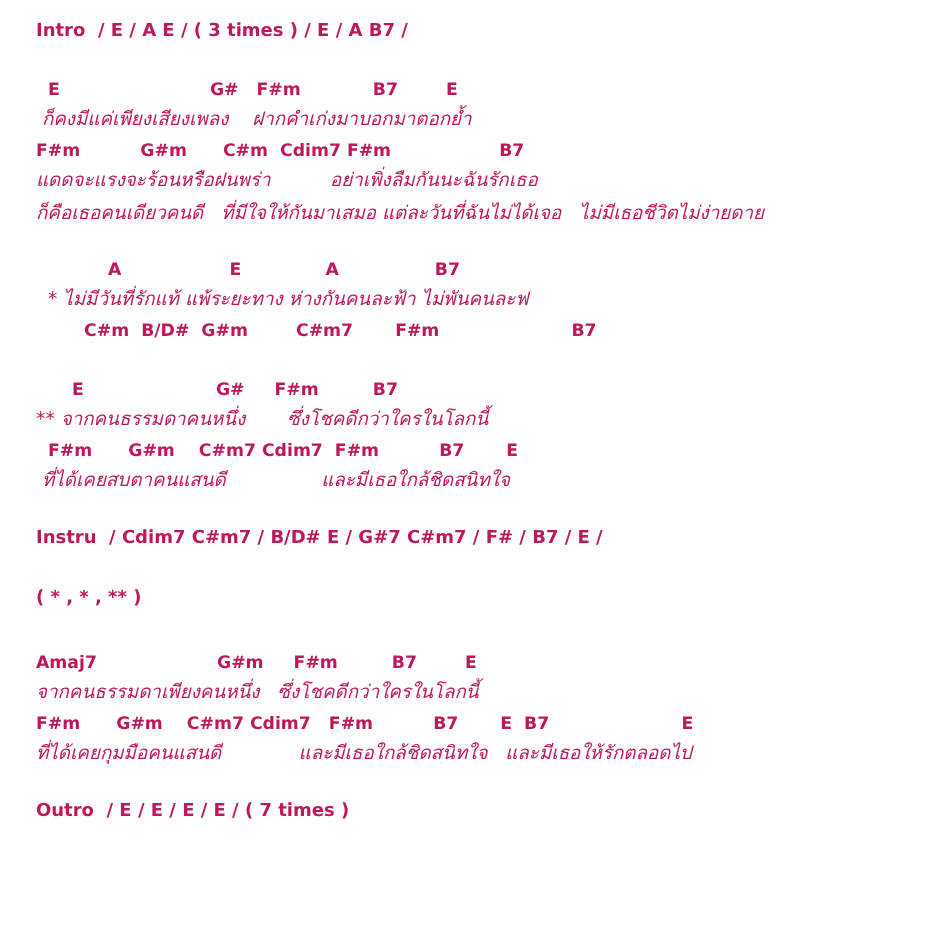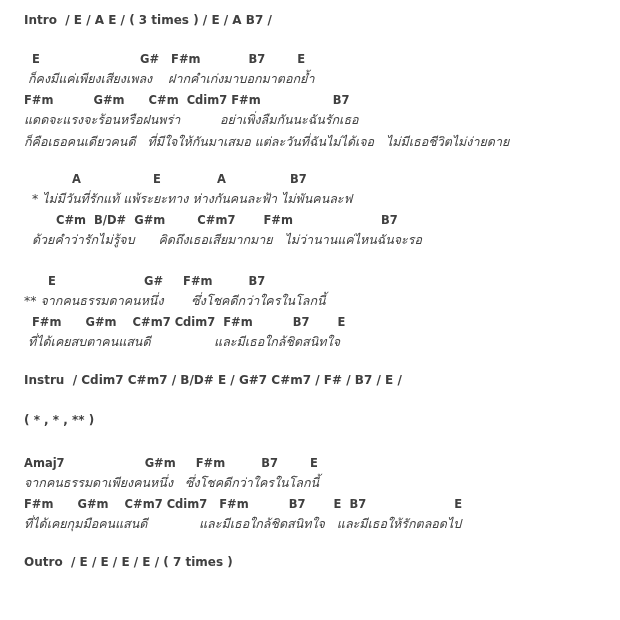--- a/index.html
+++ b/index.html
@@ -6,21 +6,21 @@
     margin: 0;
     padding: 0;
     background: #ffffff;
   }
   #page {
     position: relative;
     width: 620px;
     height: 620px;
     background: #ffffff;
     font-family: "DejaVu Sans", sans-serif;
-    color: #404040;
+    color: #be185d;
     overflow: hidden;
     box-sizing: border-box;
     padding: 14px 10px 10px 24px;
   }
   .line {
     white-space: pre;
     line-height: 1.0;
   }
   .chords {
     font-weight: bold;
@@ -52,21 +52,20 @@
       <div class="spacer-md"></div>
       <div class="line chords">  E                         G#   F#m            B7        E</div>
       <div class="line lyrics"> ก็คงมีแค่เพียงเสียงเพลง    ฝากคำเก่งมาบอกมาตอกย้ำ</div>
       <div class="line chords">F#m          G#m      C#m  Cdim7 F#m                  B7</div>
       <div class="line lyrics">แดดจะแรงจะร้อนหรือฝนพร่า          อย่าเพิ่งลืมกันนะฉันรักเธอ</div>
       <div class="line lyrics">ก็คือเธอคนเดียวคนดี   ที่มีใจให้กันมาเสมอ แต่ละวันที่ฉันไม่ได้เจอ   ไม่มีเธอชีวิตไม่ง่ายดาย</div>
       <div class="spacer-md"></div>
       <div class="line chords">            A                  E              A                B7</div>
       <div class="line lyrics">  * ไม่มีวันที่รักแท้ แพ้ระยะทาง ห่างกันคนละฟ้า ไม่พันคนละฟ</div>
       <div class="line chords">        C#m  B/D#  G#m        C#m7       F#m                      B7</div>
-      <div class="line lyrics">  ด้วยคำว่ารักไม่รู้จบ      คิดถึงเธอเสียมากมาย   ไม่ว่านานแค่ไหนฉันจะรอ</div>
       <div class="spacer-lg"></div>
       <div class="line chords">      E                      G#     F#m         B7</div>
       <div class="line lyrics">** จากคนธรรมดาคนหนึ่ง       ซึ่งโชคดีกว่าใครในโลกนี้</div>
       <div class="line chords">  F#m      G#m    C#m7 Cdim7  F#m          B7       E</div>
       <div class="line lyrics"> ที่ได้เคยสบตาคนแสนดี                และมีเธอใกล้ชิดสนิทใจ</div>
       <div class="spacer-md"></div>
       <div class="line section">Instru  / Cdim7 C#m7 / B/D# E / G#7 C#m7 / F# / B7 / E /</div>
       <div class="spacer-md"></div>
       <div class="line section">( * , * , ** )</div>
       <div class="spacer-lg"></div>

